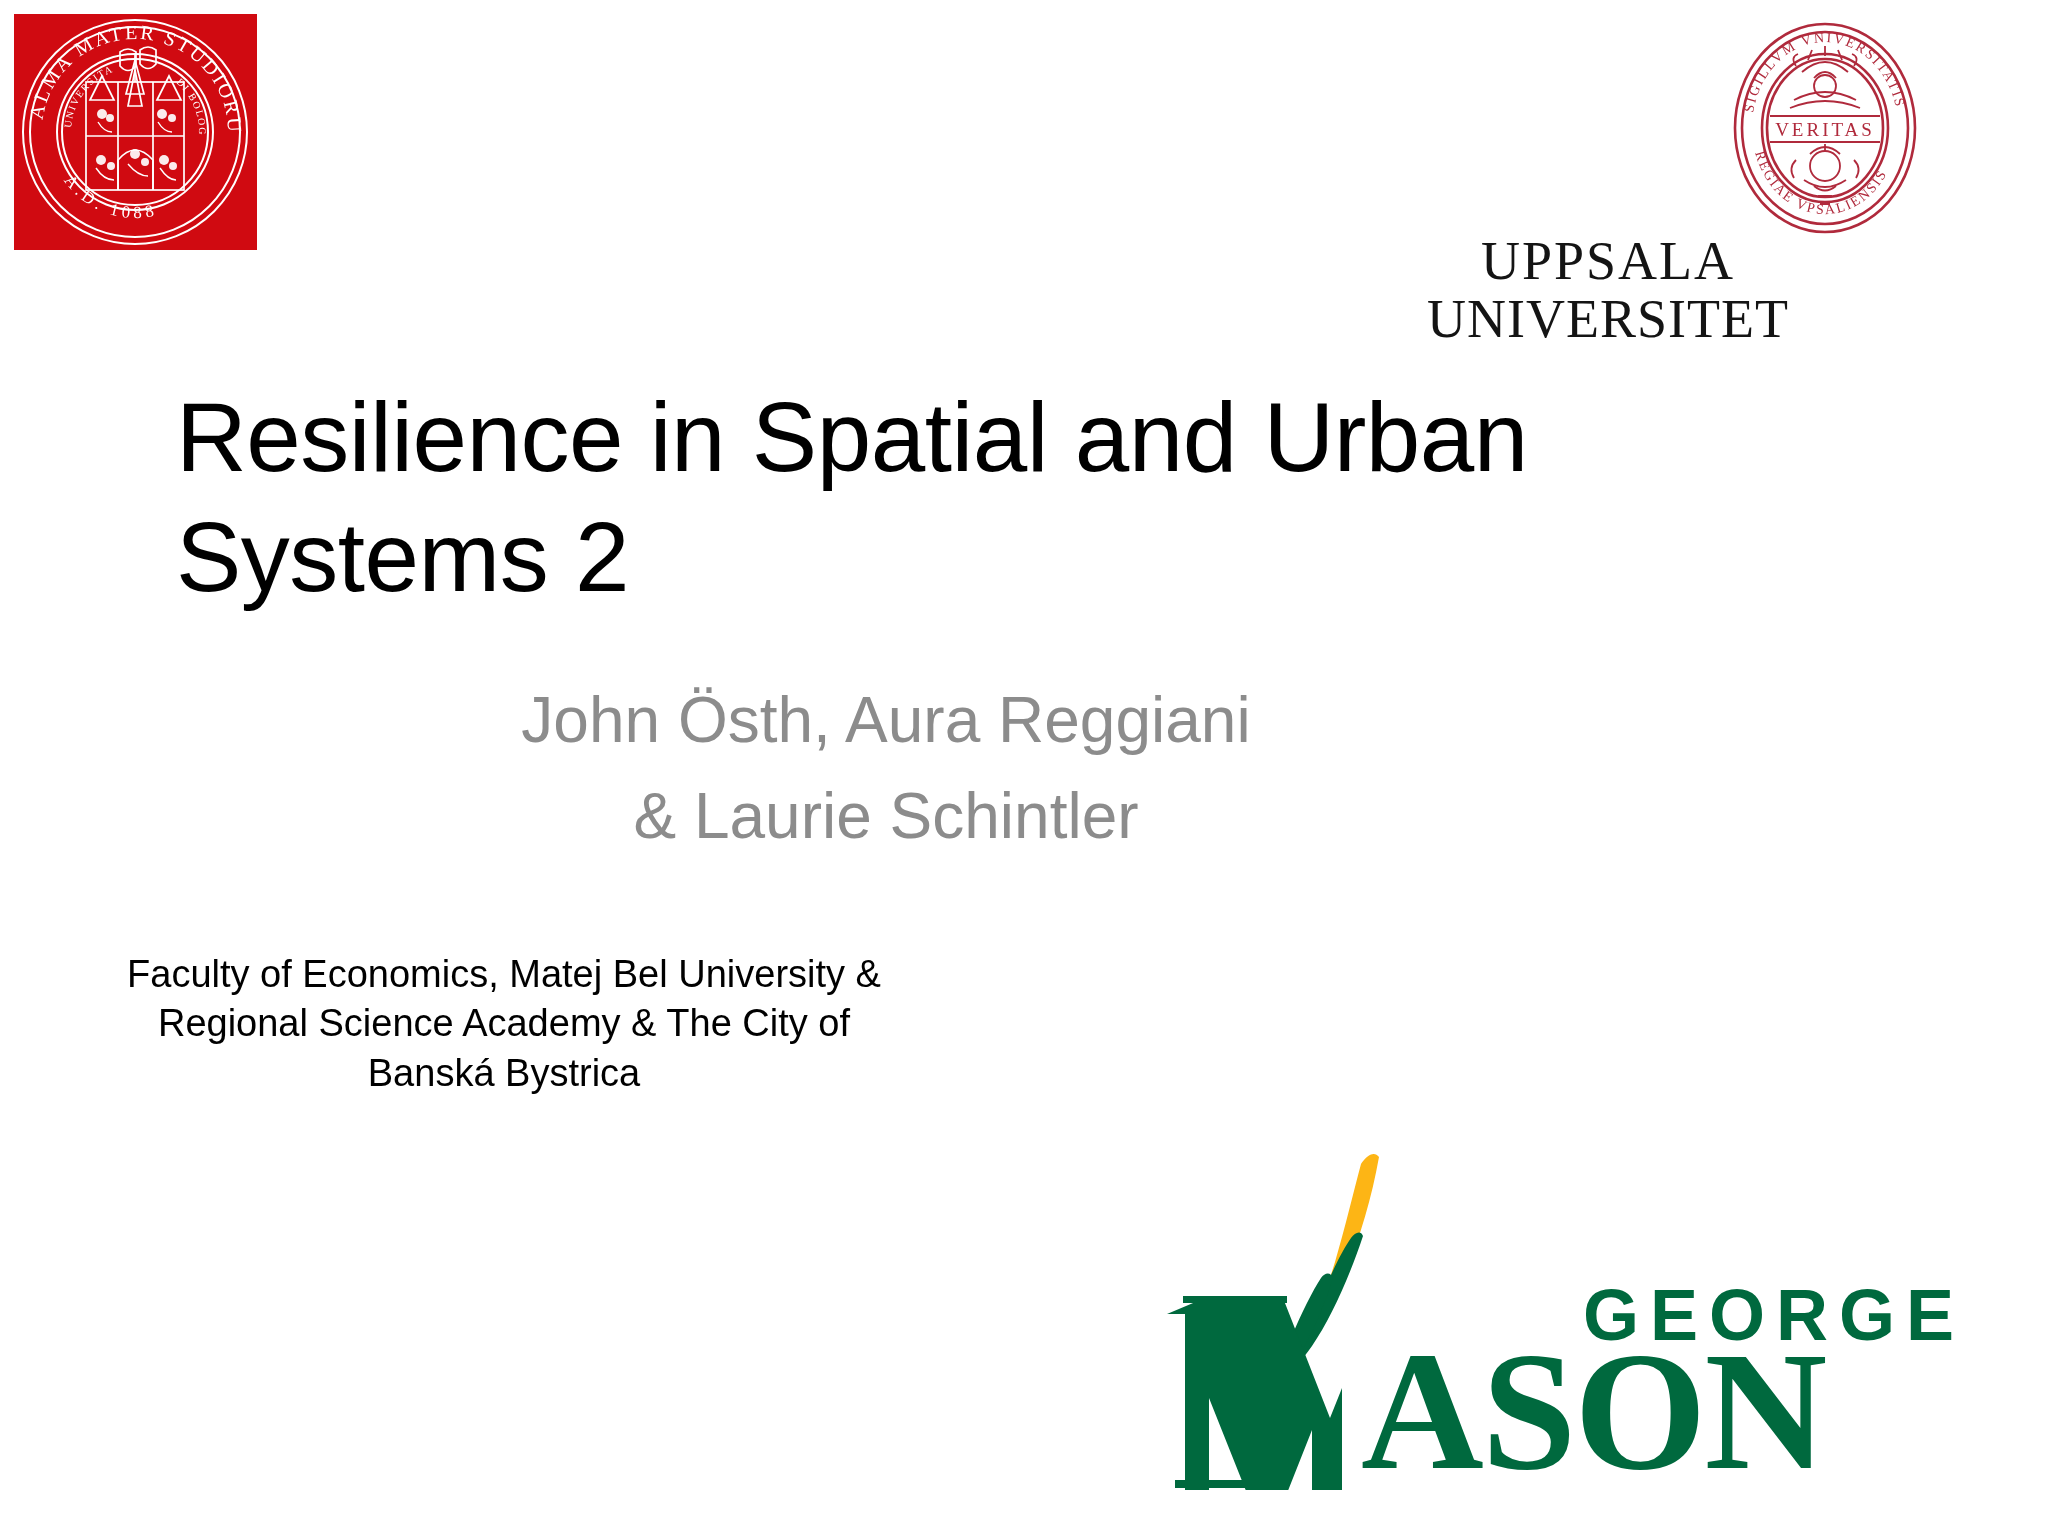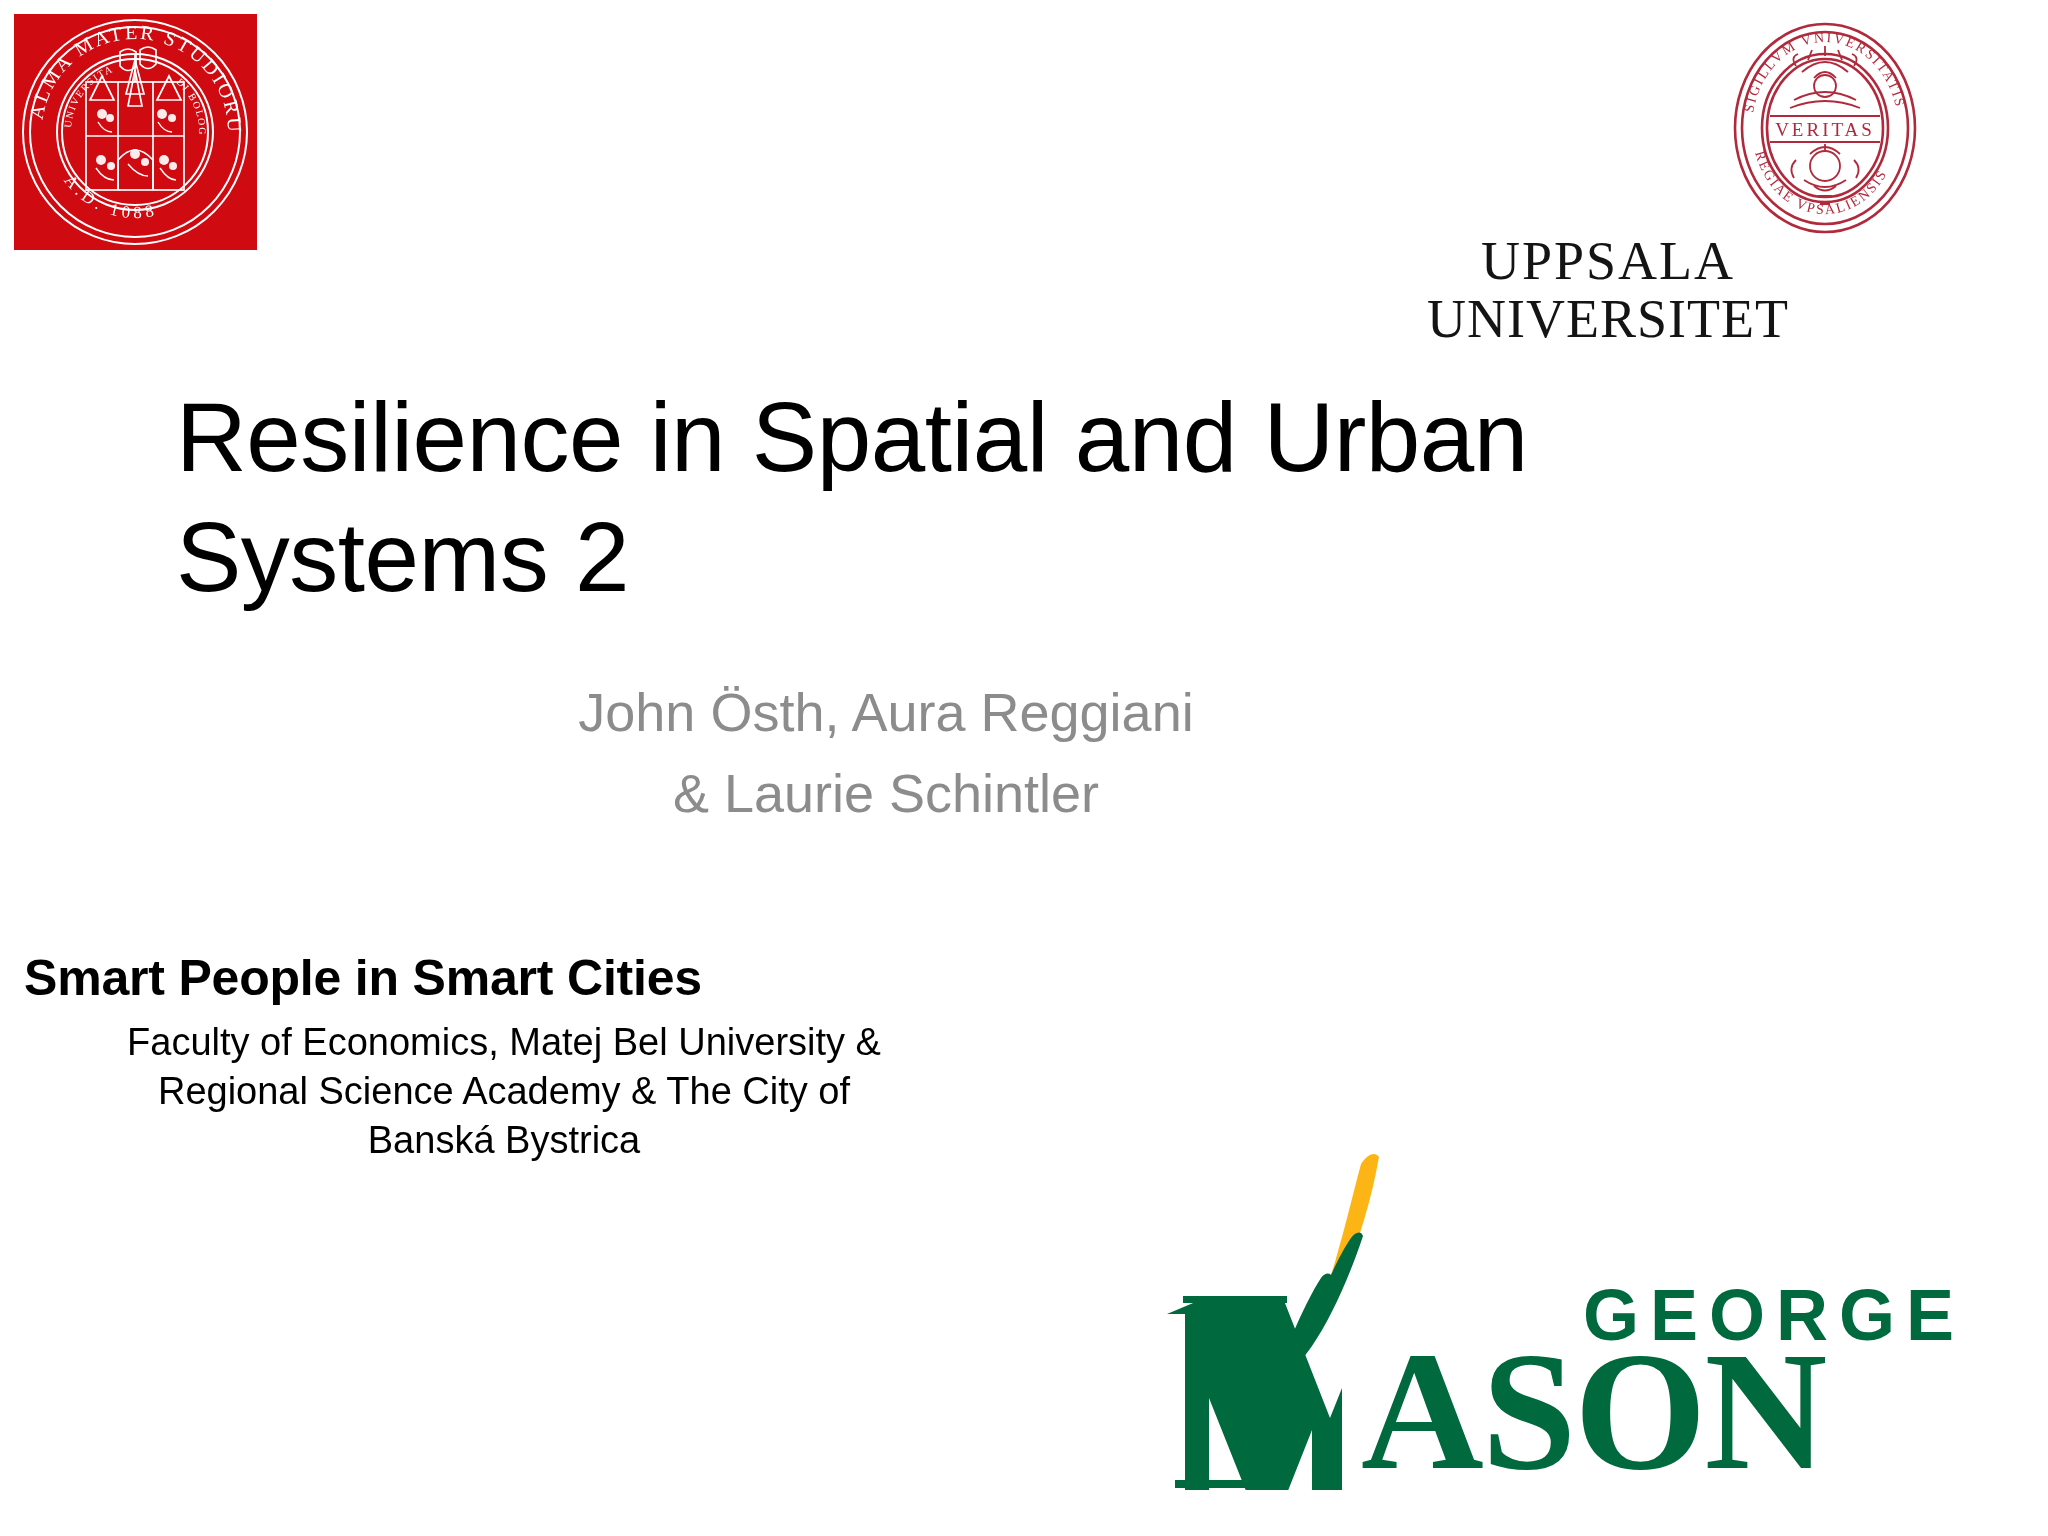--- a/index.html
+++ b/index.html
@@ -44,21 +44,21 @@
     line-height:1.22;
     font-weight:400;
     letter-spacing:-0.5px;
   }
 
   
   .authors{
     position:absolute;left:176px;top:672px;width:1420px;
     text-align:center;
     color:#8C8C8C;
-    font-size:54px;
+    font-size:64px;
     line-height:1.5;
     font-weight:400;
   }
   .authors span{display:block;}
 
   
   .footblock{
     position:absolute;left:24px;top:950px;width:960px;
     color:#000000;
   }
@@ -203,21 +203,20 @@
     <div>Resilience in Spatial and Urban</div>
     <div>Systems 2</div>
   </div>
 
   <div class="authors">
     <span>John Östh, Aura Reggiani</span>
     <span>&amp; Laurie Schintler</span>
   </div>
 
   <div class="footblock">
-    <div class="headline">Smart People in Smart Cities</div>
     <div class="sub">
       <span>Faculty of Economics, Matej Bel University &amp;</span>
       <span>Regional Science Academy &amp; The City of</span>
       <span>Banská Bystrica</span>
     </div>
   </div>
 
   <div class="gmu">
     <svg viewBox="0 0 870 340" xmlns="http://www.w3.org/2000/svg" aria-hidden="true">
 

